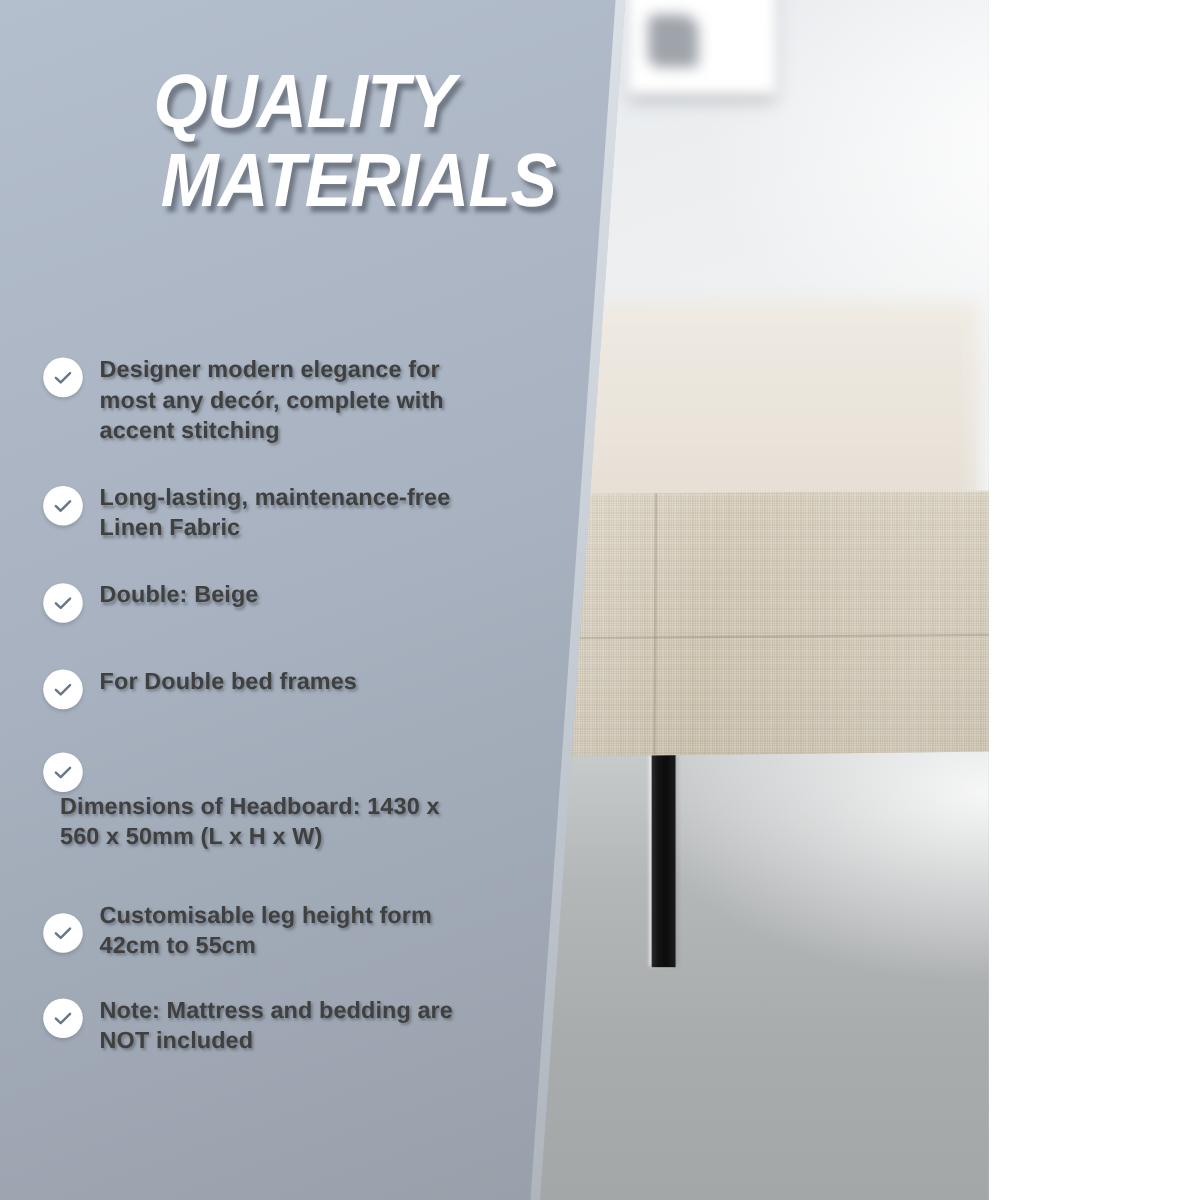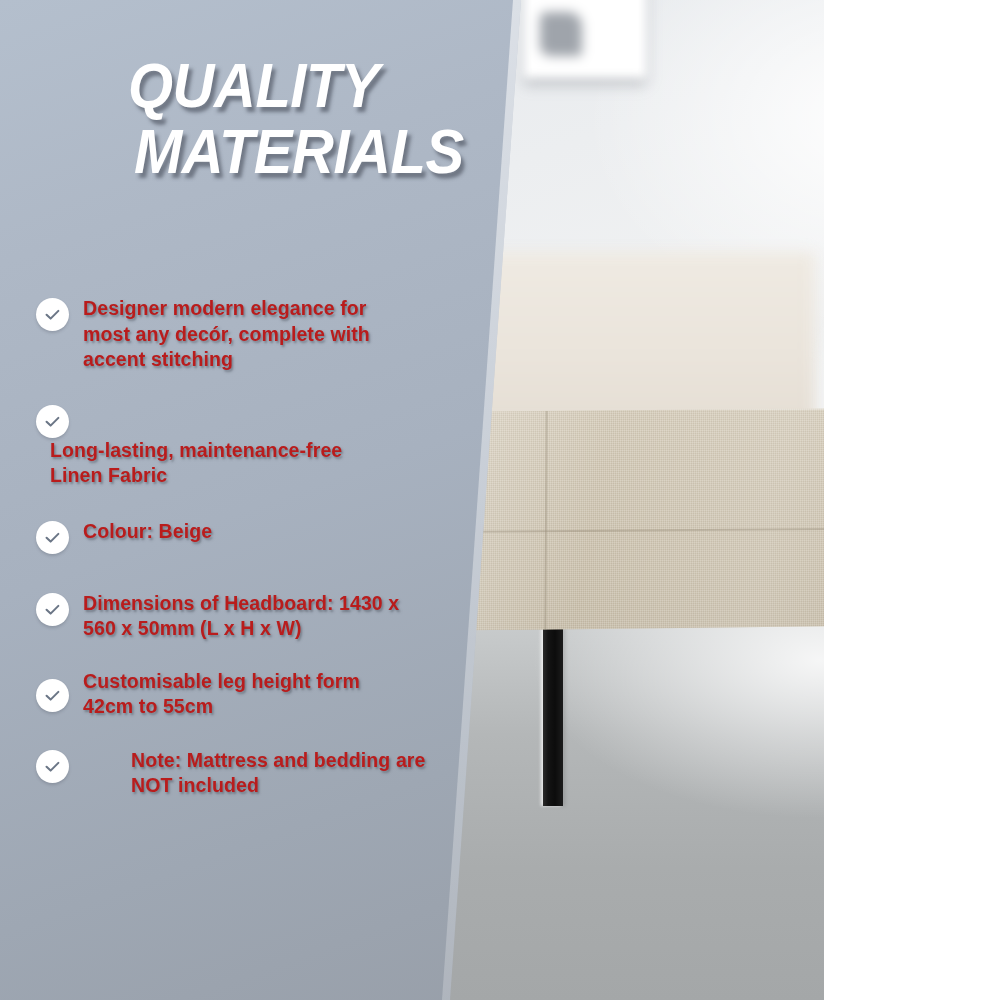--- a/index.html
+++ b/index.html
@@ -216,37 +216,37 @@
     background: #ffffff;
     display: flex;
     align-items: center;
     justify-content: center;
     box-shadow: 0 2px 3px rgba(90,96,108,0.30);
     margin-top: 2px;
   }
   .check-icon svg { display: block; }
   .bullet-text {
     margin-left: 14px;
-    color: #b91c1c;
+    color: #404040;
     font-family: "Liberation Sans", sans-serif;
     font-weight: bold;
     font-size: 19.5px;
     line-height: 25.5px;
     letter-spacing: 0.1px;
     text-shadow: 1.5px 2px 2.5px rgba(70,76,88,0.55);
     max-width: 330px;
   }
   
   .bullet.b0 { margin-bottom: 30px; }
-  .bullet.b1 { margin-bottom: 30px; flex-direction: column; }
+  .bullet.b1 { margin-bottom: 30px; }
   .bullet.b2 { margin-bottom: 37px; }
   .bullet.b3 { margin-bottom: 34px; }
-  .bullet.b4 { margin-bottom: 27px; }
+  .bullet.b4 { margin-bottom: 40px; flex-direction: column; }
   .bullet.b5 { margin-bottom: 28px; align-items: center; }
-  .bullet.b6 { margin-bottom: 13px; gap: 48px; }
+  .bullet.b6 { margin-bottom: 13px; }
 </style>
 </head>
 <body>
 
 <div id="stage">
 
   <div class="photo">
     <div class="photo-wall"></div>
     <div class="frame-pic"></div>
     <div class="bed-block"></div>
@@ -297,23 +297,31 @@
       </span>
       <span class="bullet-text">Long-lasting, maintenance-free Linen Fabric</span>
     </div>
 
     <div class="bullet b2">
       <span class="check-icon">
         <svg width="19" height="19" viewBox="0 0 24 24" aria-hidden="true">
           <path d="M4.5 12.4 L9.6 17.2 L19.4 7.4" fill="none" stroke="#6b7686" stroke-width="2.6" stroke-linecap="round" stroke-linejoin="round"></path>
         </svg>
       </span>
-      <span class="bullet-text">Colour: Beige</span>
-    </div>
-
+      <span class="bullet-text">Double: Beige</span>
+    </div>
+
+    <div class="bullet b3">
+      <span class="check-icon">
+        <svg width="19" height="19" viewBox="0 0 24 24" aria-hidden="true">
+          <path d="M4.5 12.4 L9.6 17.2 L19.4 7.4" fill="none" stroke="#6b7686" stroke-width="2.6" stroke-linecap="round" stroke-linejoin="round"></path>
+        </svg>
+      </span>
+      <span class="bullet-text">For Double bed frames</span>
+    </div>
 
     <div class="bullet b4">
       <span class="check-icon">
         <svg width="19" height="19" viewBox="0 0 24 24" aria-hidden="true">
           <path d="M4.5 12.4 L9.6 17.2 L19.4 7.4" fill="none" stroke="#6b7686" stroke-width="2.6" stroke-linecap="round" stroke-linejoin="round"></path>
         </svg>
       </span>
       <span class="bullet-text">Dimensions of Headboard: 1430 x 560 x 50mm (L x H x W)</span>
     </div>
 

